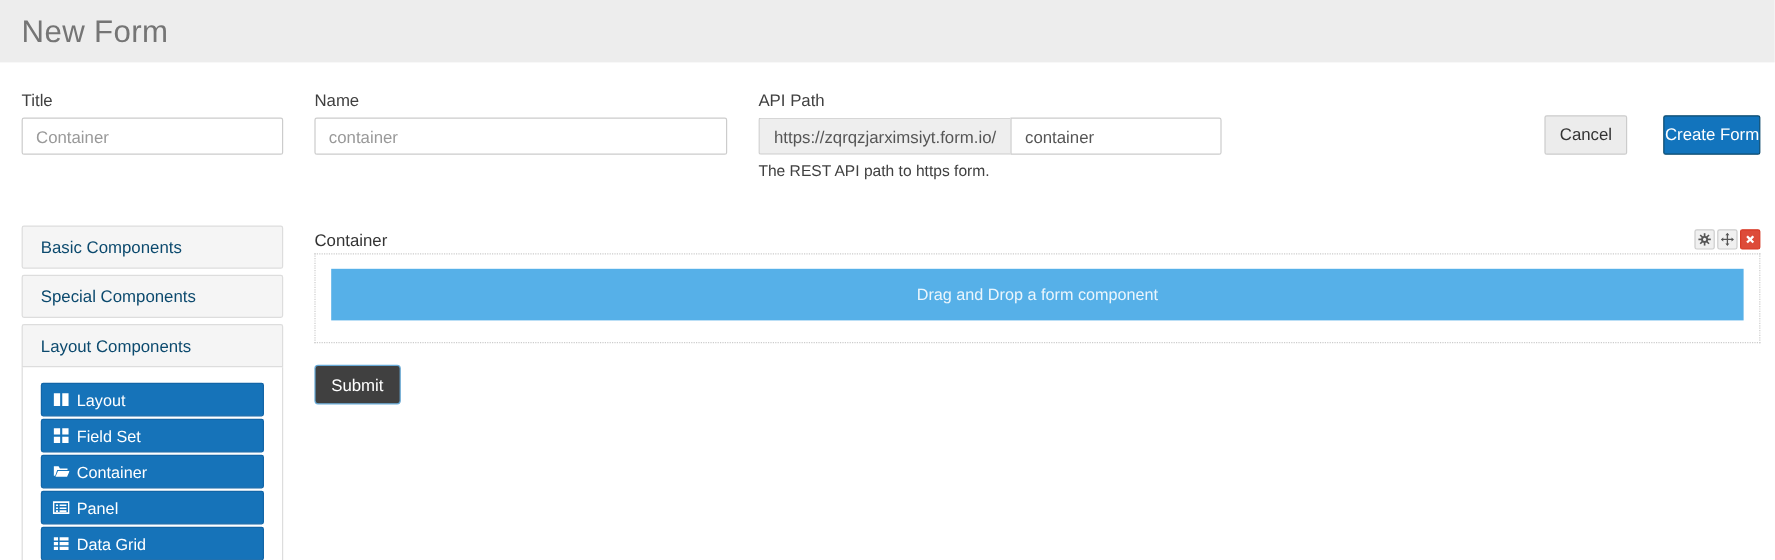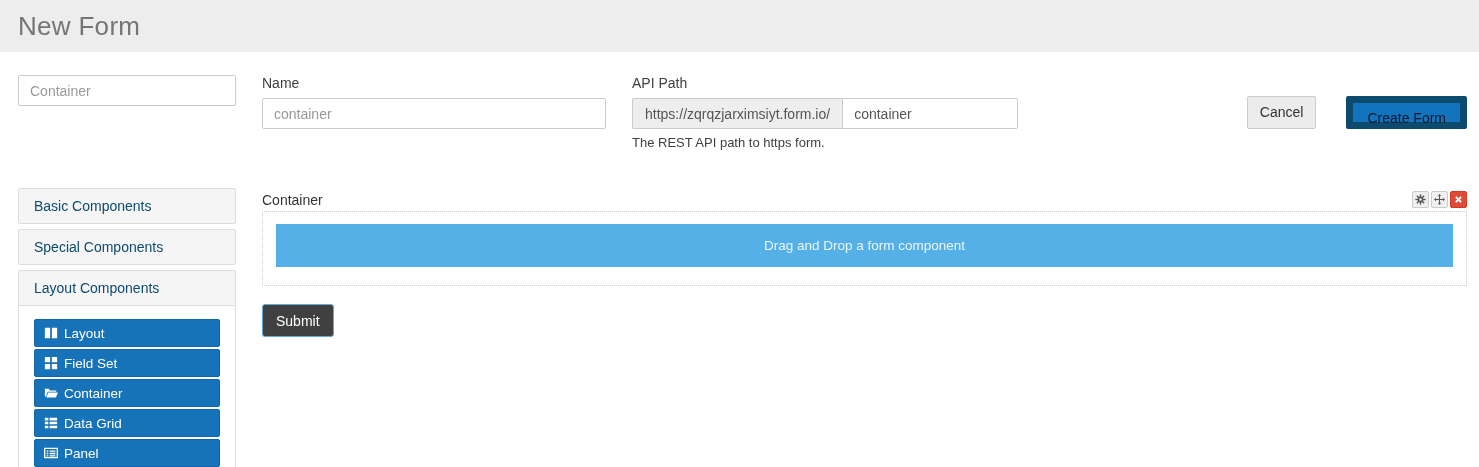--- a/index.html
+++ b/index.html
@@ -37,21 +37,21 @@
     font-size:14px; color:#555; white-space:nowrap;
   }
   .api-input { width:176px; color:#555; border-radius:0 2px 2px 0; }
   .help-text { font-size:13px; color:#404040; margin-top:6px; }
   .actions { margin-left:auto; margin-top:21px; display:flex;gap:24px; }
   .btn {
     height:33px; padding:0 12px; font-size:14px; font-family:inherit;
     border-radius:2px; cursor:pointer; line-height:31px;
   }
   .btn-cancel { background:#ececec; border:1px solid #ccc; color:#333; }
-  .btn-create { background:#1274bd; border:7px solid #0c4a6e; color:#0f172a; margin-left:6px; padding:0 14px; }
+  .btn-create { background:#1274bd; border:1px solid #0c4a6e; color:#ffffff; margin-left:6px; padding:0 0; }
   
   .main-row { display:flex; align-items:flex-start; margin-top:38px; padding:0 12px 0 18px; }
   .sidebar { width:218px; flex:none; }
   .group-header {
     height:36px; background:#f5f5f5; border:1px solid #ddd; border-radius:2px;
     display:flex; align-items:center; padding:0 15px; font-size:14px; color:#0c4a6e;
     margin-bottom:5px; cursor:pointer;
   }
   .group-header.expanded { margin-bottom:0; border-radius:2px 2px 0 0; }
   .panel-body {
@@ -91,20 +91,21 @@
 </style>
 </head>
 <body>
 
 <div class="page-header">
   <h1>New Form</h1>
 </div>
 
 <div class="form-row">
   <div class="field">
+    <label>Title</label>
     <input class="txt title-input" value="Container" style="">
   </div>
   <div class="field">
     <label>Name</label>
     <input class="txt name-input" value="container" style="">
   </div>
   <div class="field">
     <label>API Path</label>
     <div class="api-group">
       <span class="api-addon">https://zqrqzjarximsiyt.form.io/</span>
@@ -155,33 +156,33 @@
           <svg viewBox="0 0 16 16">
               <path d="M1 3h4.5l1.3 2H14v1.5H4.2L2.3 12H1zM4.9 7.5H16L13.6 13H2.6z"></path>
             </svg>
         </span>
         <span>Container</span>
       </button>
 
       <button class="comp-btn">
         <span class="cicon">
           <svg viewBox="0 0 16 16">
+              <path d="M0 2h16v12H0zm1.5 1.5v9h13v-9zM3 5h2v1.5H3zm3.5 0H13v1.5H6.5zM3 7.8h2v1.5H3zm3.5 0H13v1.5H6.5zM3 10.6h2v1.5H3zm3.5 0H13v1.5H6.5z"></path>
+            </svg>
+        </span>
+        <span>Panel</span>
+      </button>
+
+      <button class="comp-btn">
+        <span class="cicon">
+          <svg viewBox="0 0 16 16">
               <path d="M1 2h4v3H1zM6.5 2H15v3H6.5zM1 6.5h4v3H1zM6.5 6.5H15v3H6.5zM1 11h4v3H1zM6.5 11H15v3H6.5z"></path>
             </svg>
         </span>
         <span>Data Grid</span>
-      </button>
-
-      <button class="comp-btn">
-        <span class="cicon">
-          <svg viewBox="0 0 16 16">
-              <path d="M0 2h16v12H0zm1.5 1.5v9h13v-9zM3 5h2v1.5H3zm3.5 0H13v1.5H6.5zM3 7.8h2v1.5H3zm3.5 0H13v1.5H6.5zM3 10.6h2v1.5H3zm3.5 0H13v1.5H6.5z"></path>
-            </svg>
-        </span>
-        <span>Panel</span>
       </button>
 
     </div>
   </div>
 
   <div class="content">
     <div class="comp-header">
       <span class="comp-title">Container</span>
       <span class="comp-tools">
         <button class="icon-btn" title="">

